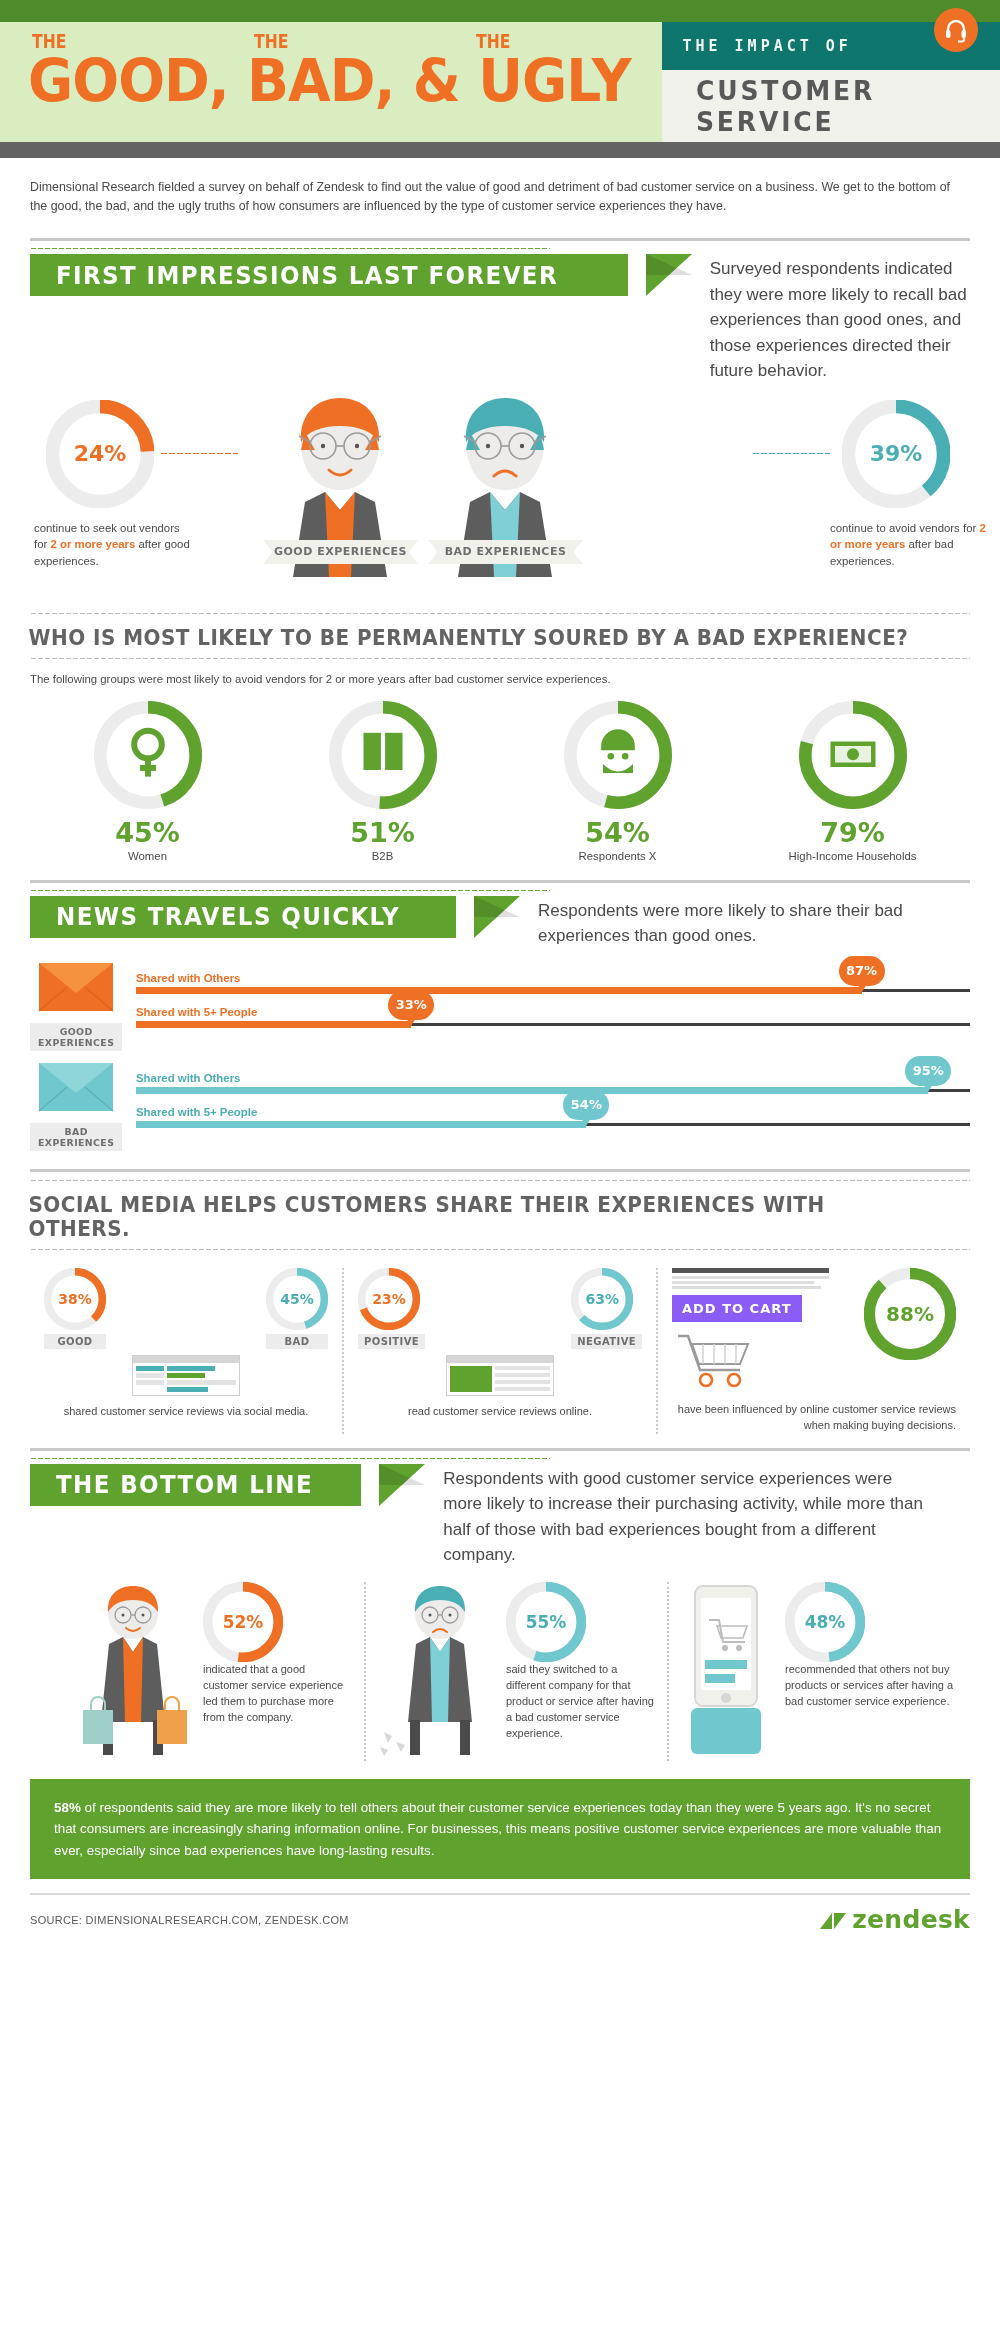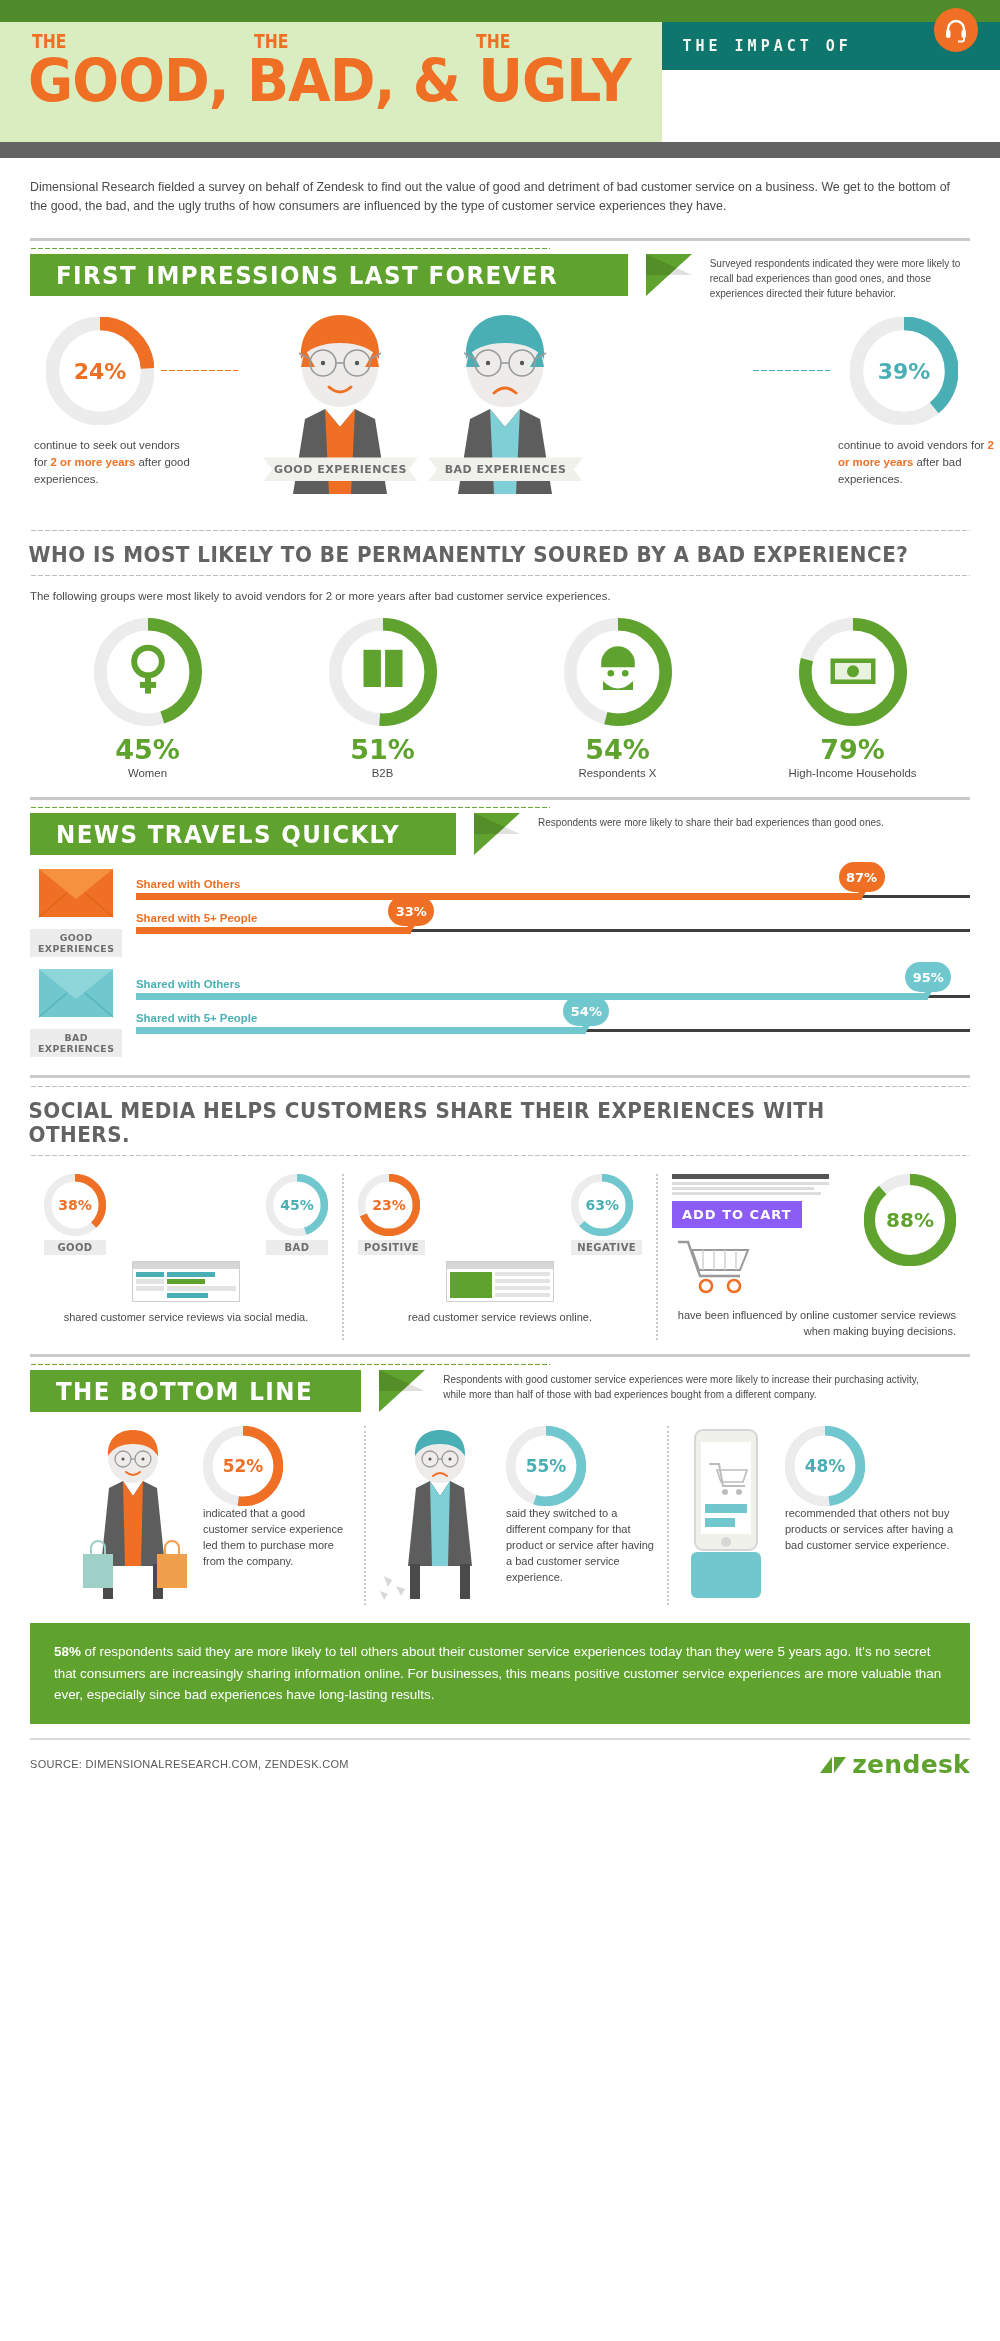--- a/index.html
+++ b/index.html
@@ -81,21 +81,21 @@
   }
   .ribbon-tail:before {
     content:""; position:absolute; left:0; top:0; width:0; height:0;
     border-top:42px solid #5fa22e; border-right:46px solid transparent;
   }
   .ribbon-tail:after {
     content:""; position:absolute; left:0; top:0; width:0; height:0;
     border-bottom:21px solid rgba(0,0,0,0.12); border-right:46px solid transparent;
   }
   .banner-note {
-    flex:1; font-size:10px; color:#4a4a4a; line-height:1.5; padding-top:2px; max-width:300px;
+    flex:1; font-size:17px; color:#4a4a4a; line-height:1.5; padding-top:2px; max-width:300px;
   }
 
   .section-head-dark {
     padding:4px 30px 0 30px; color:#636363;
     font-family:"DejaVu Sans", sans-serif; font-weight:bold;
     font-size:21px; letter-spacing:0.5px; transform:scaleX(0.95); transform-origin:left;
   }
   .section-sub { padding:6px 30px 0 30px; font-size:11.4px; color:#4a4a4a; }
 
   
@@ -214,20 +214,23 @@
       <div class="the-row">
         <span class="the-sm">THE</span>
         <span class="the-sm">THE</span>
         <span class="the-sm">THE</span>
       </div>
       <div class="big-title">GOOD, BAD, &amp; UGLY</div>
     </div>
     <div class="hdr-right">
       <div class="impact-bar">
         <span>THE IMPACT OF</span>
+      </div>
+      <div class="cs-bar">
+        <span>CUSTOMER SERVICE</span>
       </div>
       <div class="headset">
         <svg width="26" height="26" viewBox="0 0 26 26">
           <path d="M5 15 V12 a8 8 0 0 1 16 0 v3" stroke="#fff" stroke-width="2.4" fill="none"></path>
           <rect x="3" y="13" width="4.5" height="8" rx="2" fill="#fff"></rect>
           <rect x="18.5" y="13" width="4.5" height="8" rx="2" fill="#fff"></rect>
           <path d="M21 21 v1.5 a2 2 0 0 1 -2 2 h-4" stroke="#fff" stroke-width="1.8" fill="none"></path>
         </svg>
       </div>
     </div>
@@ -299,21 +302,21 @@
         <circle cx="102" cy="54" r="2.2" fill="#555"></circle>
         <path d="M74 84 Q85 74 96 84" stroke="#ef7024" stroke-width="3" fill="none" stroke-linecap="round"></path>
         <path d="M50 110 L70 100 L85 118 L100 100 L120 110 L132 185 L38 185Z" fill="#5d5d5d"></path>
         <path d="M70 100 L85 118 L100 100 L96 185 L74 185Z" fill="#7ed0d6"></path>
       </svg>
       <div class="exp-ribbon" style="position:absolute; left:8px; top:148px; width:155px;">BAD EXPERIENCES</div>
     </div>
 
     <div class="dotline teal" style="left:752px; top:62px; width:78px;"></div>
 
-    <div class="col-pct" style="right:6px; top:10px;">
+    <div class="col-pct" style="right:14px; top:10px;">
       <div class="donut" style="width:108px;height:108px;margin:0 auto;">
         <svg width="108" height="108" viewBox="0 0 36 36">
           <circle cx="18" cy="18" r="15.9" fill="none" stroke="#ececec" stroke-width="4.6"></circle>
           <circle cx="18" cy="18" r="15.9" fill="none" stroke="#4aafb5" stroke-width="4.6" stroke-dasharray="39 61" transform="rotate(-90 18 18)"></circle>
         </svg>
         <div class="val" style="color:#4aafb5;font-size:22px;">39%</div>
       </div>
       <div class="cap">
         <span>continue to avoid vendors for </span><span class="bold-or">2 or more years</span><span> after bad experiences.</span>
       </div>

